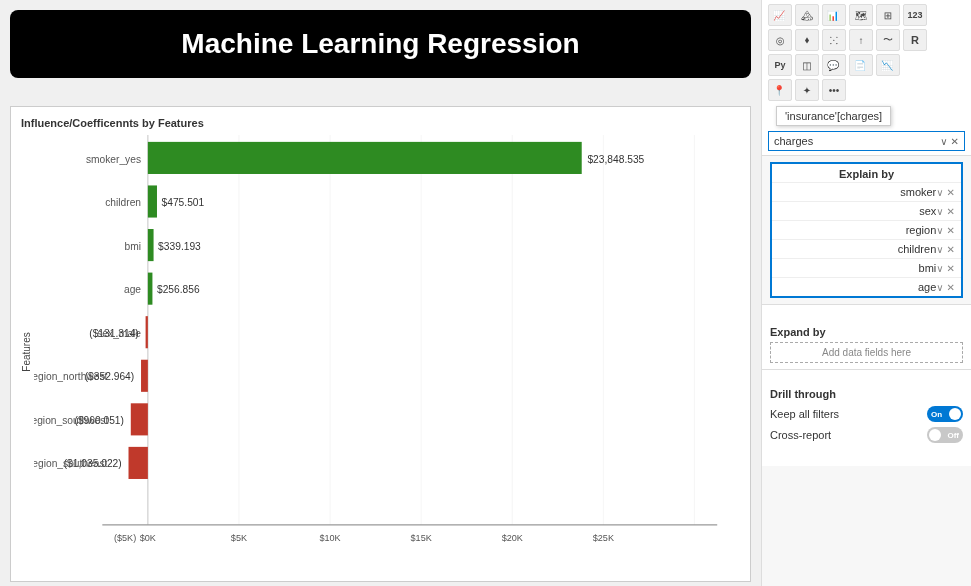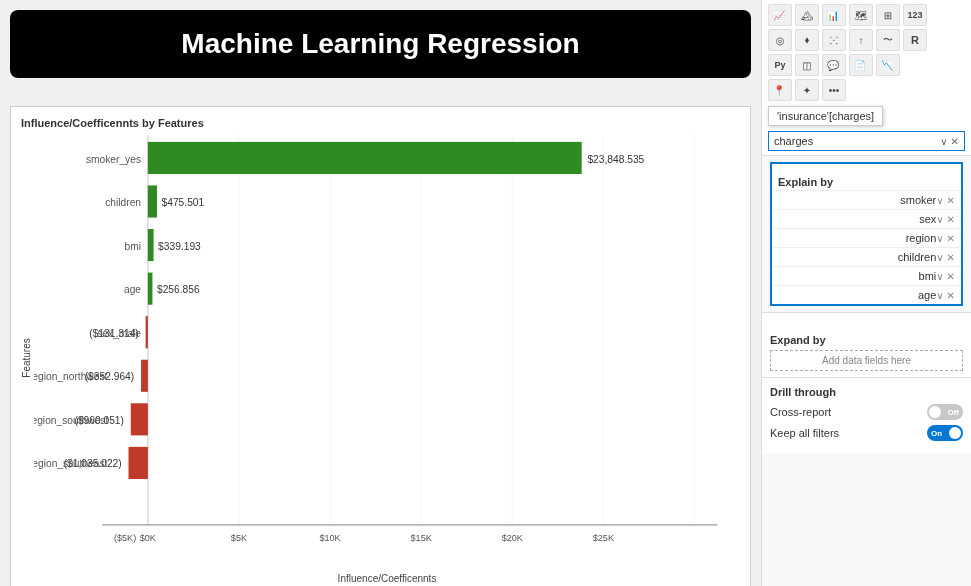--- a/index.html
+++ b/index.html
@@ -128,21 +128,21 @@
     }
 
     .tooltip-bubble {
       background: #fff;
       border: 1px solid #ccc;
       padding: 3px 8px;
       font-size: 11px;
       color: #333;
       box-shadow: 1px 1px 4px rgba(0,0,0,0.2);
       white-space: nowrap;
-      margin: 2px 0;
+      margin: 2px 8px;
       align-self: flex-start;
     }
 
     .field-section {
       padding: 6px 8px;
       background: #fff;
       border-bottom: 1px solid #ddd;
     }
 
     .field-input-row {
@@ -169,22 +169,23 @@
 
     .explain-by-box {
       border: 2px solid #0078d4;
       margin: 6px 8px;
       background: #fff;
     }
 
     .explain-by-title {
       font-size: 11px;
       color: #333;
-      padding: 12px 6px 2px 6px;
+      padding: 4px 6px 2px 6px;
       font-weight: 600;
+      text-align: center;
     }
 
     .explain-item {
       display: flex;
       align-items: center;
       justify-content: flex-end;
       padding: 3px 6px;
       border-top: 1px solid #eee;
       font-size: 11px;
       color: #333;
@@ -214,21 +215,21 @@
 
     .add-fields-box {
       border: 1px dashed #aaa;
       padding: 4px 24px;
       font-size: 10px;
       color: #888;
       text-align: center;
     }
 
     .drill-through-section {
-      padding: 8px 8px;
+      padding: 18px 8px;
       background: #fff;
       border-top: 1px solid #ddd;
     }
 
     .drill-through-title {
       font-size: 11px;
       font-weight: 600;
       color: #333;
       margin-bottom: 6px;
     }
@@ -361,21 +362,20 @@
 
             <text x="80" y="354" font-size="8" fill="#555" text-anchor="middle">($5K)</text>
             <text x="100" y="354" font-size="8" fill="#555" text-anchor="middle">$0K</text>
             <text x="180" y="354" font-size="8" fill="#555" text-anchor="middle">$5K</text>
             <text x="260" y="354" font-size="8" fill="#555" text-anchor="middle">$10K</text>
             <text x="340" y="354" font-size="8" fill="#555" text-anchor="middle">$15K</text>
             <text x="420" y="354" font-size="8" fill="#555" text-anchor="middle">$20K</text>
             <text x="500" y="354" font-size="8" fill="#555" text-anchor="middle">$25K</text>
           </svg>
         </div>
-        <div class="x-axis-label">Influence/Coefficennts</div>
       </div>
     </div>
   </div>
 </div>
 
 <div class="right-panel">
 
   <div class="toolbar-top">
     <div class="toolbar-row">
       <div class="tb-icon">📈</div>
@@ -468,29 +468,29 @@
 
   <div class="expand-by-section">
     <div class="expand-by-title">Expand by</div>
     <div class="add-fields-box">Add data fields here</div>
   </div>
 
   <div class="drill-through-section">
     <div class="drill-through-title">Drill through</div>
 
     <div class="toggle-row">
+      <span class="toggle-label">Keep all filters</span>
+      <div class="toggle-on">
+        <div class="toggle-knob-on"></div>
+        <span class="toggle-text-on">On</span>
+      </div>
+    </div>
+
+    <div class="toggle-row">
       <span class="toggle-label">Cross-report</span>
       <div class="toggle-off">
         <div class="toggle-knob-off"></div>
         <span class="toggle-text-off">Off</span>
       </div>
     </div>
-
-    <div class="toggle-row">
-      <span class="toggle-label">Keep all filters</span>
-      <div class="toggle-on">
-        <div class="toggle-knob-on"></div>
-        <span class="toggle-text-on">On</span>
-      </div>
-    </div>
   </div>
 
 </div>
 
 </body></html>

